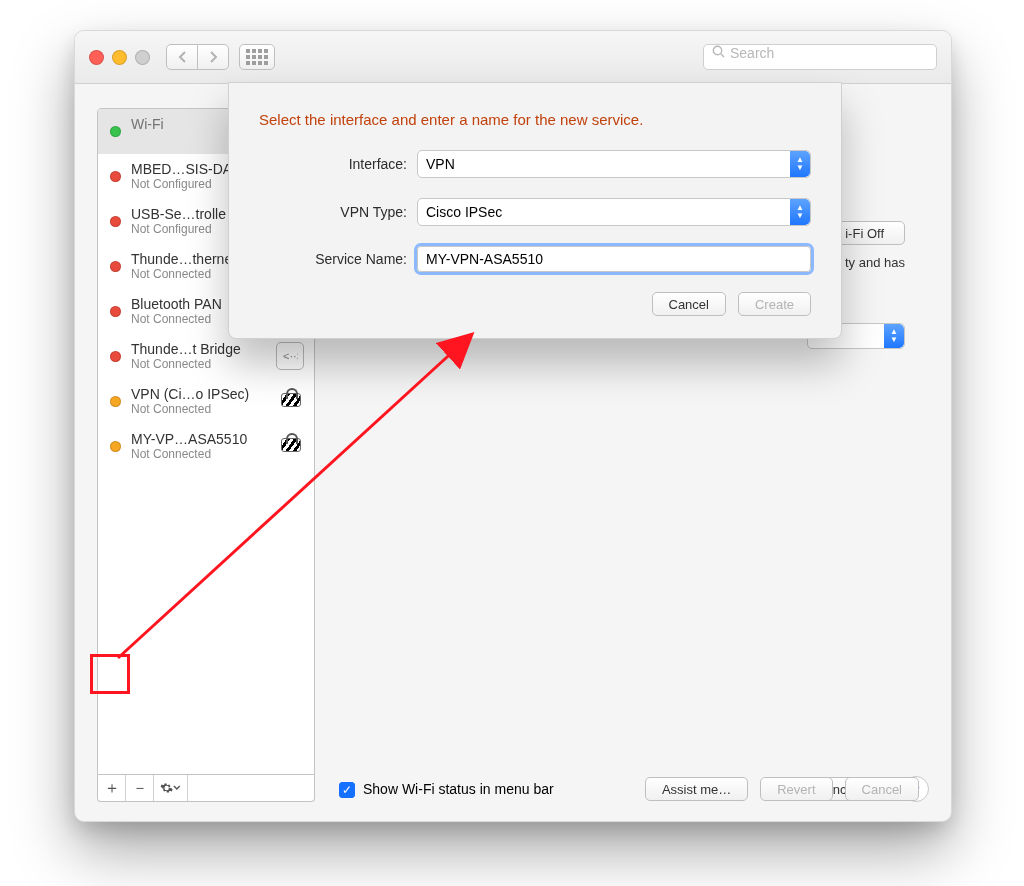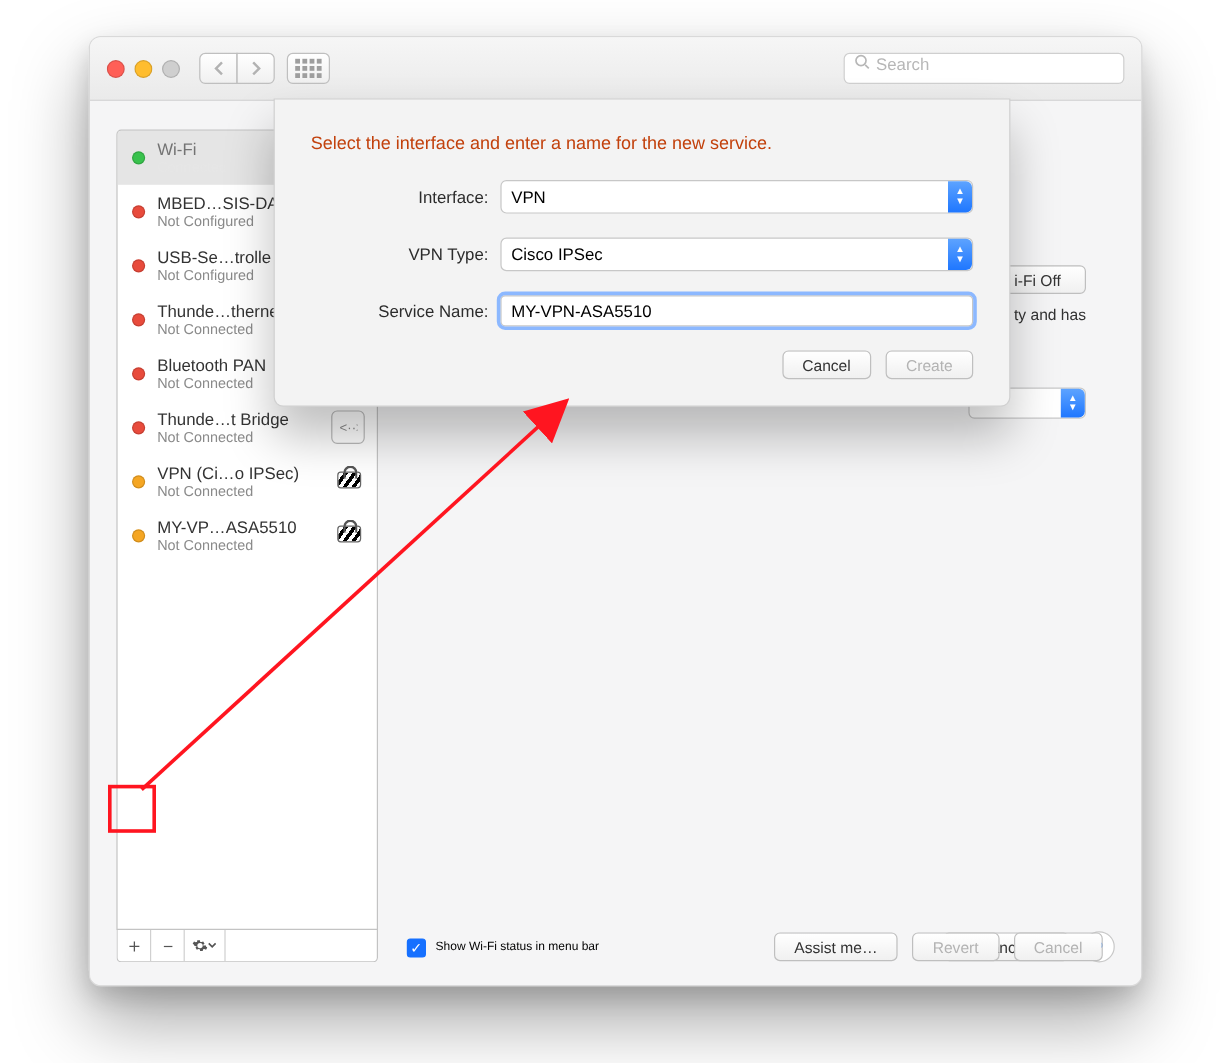--- a/index.html
+++ b/index.html
@@ -240,21 +240,21 @@
           <div class="ask">
             <div class="chk"></div>
             <div>
               <div class="asktxt">Ask to join new networks</div>
               <div class="hint">Known networks will be joined automatically. If no known networks are available, you will have to manually select a network.</div>
             </div>
           </div>
         </div>
         <div class="footer">
           <div class="chk on"></div>
-          <div style="margin-left:8px;font-size:10px;">Show Wi-Fi status in menu bar</div>
+          <div style="margin-left:8px;font-size:14px;">Show Wi-Fi status in menu bar</div>
           <div style="flex:1"></div>
           <button class="btn">Advanced…</button>
           <div class="help">?</div>
         </div>
       </div>
     </div>
 
     <div class="bottom">
       <button class="btn">Assist me…</button>
       <button class="btn dis">Revert</button>

